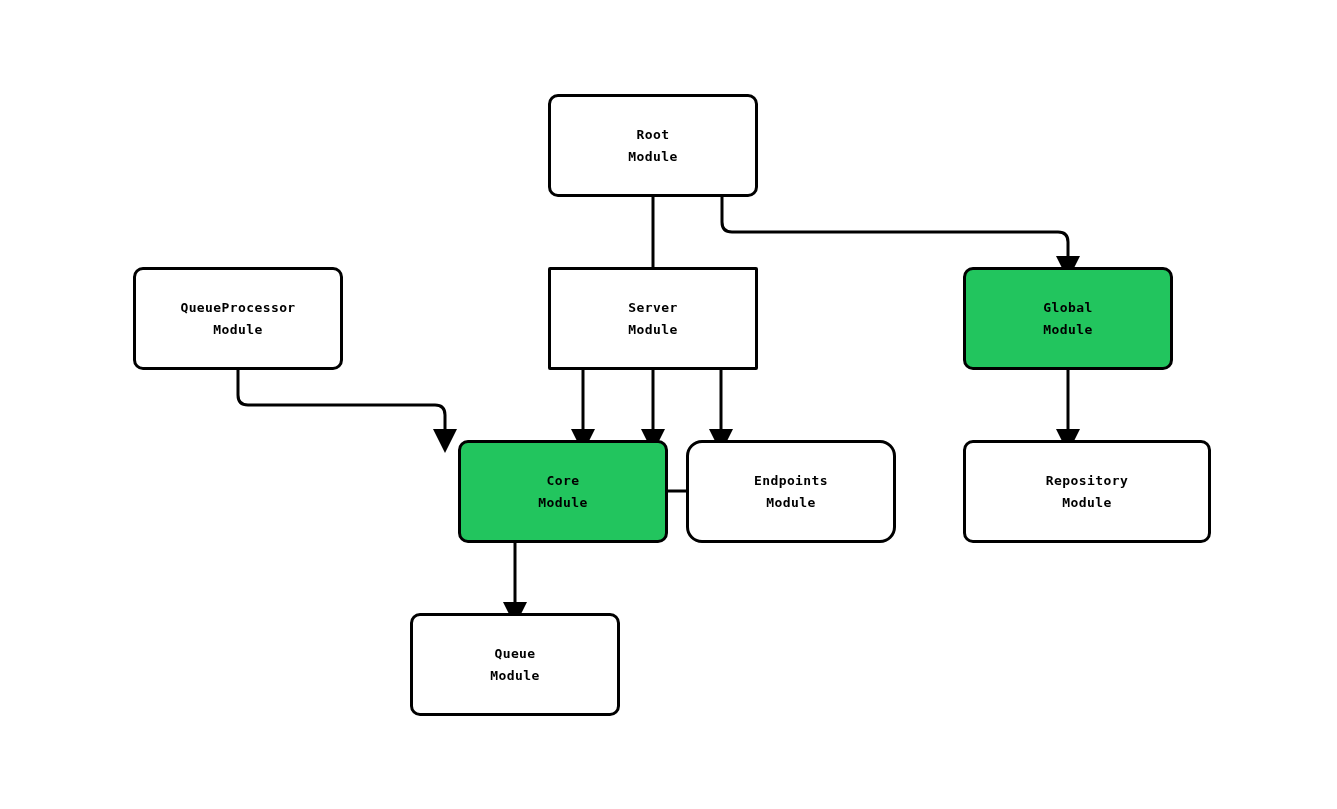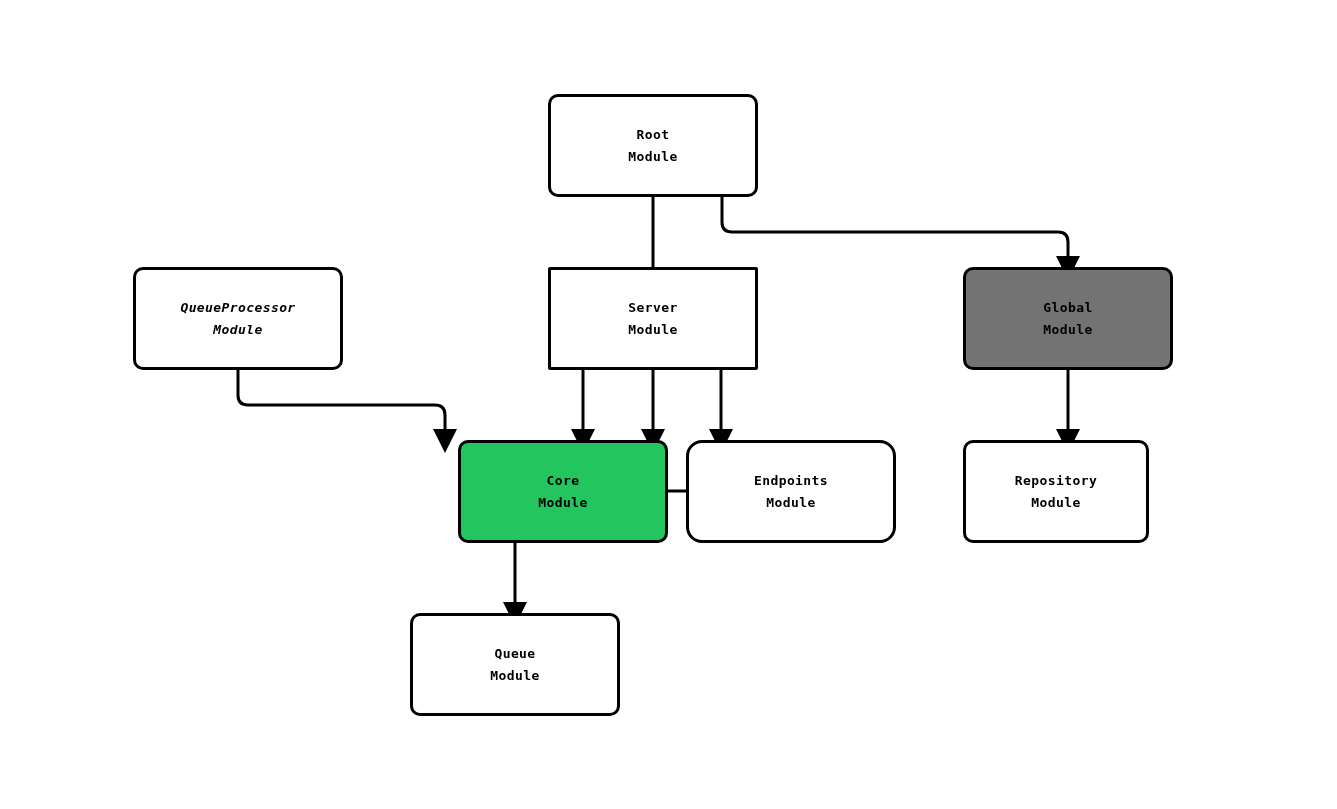--- a/index.html
+++ b/index.html
@@ -69,46 +69,46 @@
         <path d="M 686 491 L 628 491" fill="none" stroke="#000000" stroke-width="3" stroke-linecap="butt" stroke-linejoin="round" marker-end="url(#arrowhead)"></path>
         <path d="M 515 543 L 515 605" fill="none" stroke="#000000" stroke-width="3" stroke-linecap="butt" stroke-linejoin="round" marker-end="url(#arrowhead)"></path>
       </g>
   </svg>
 
   <div class="node" style="left: 548px; top: 94px; width: 210px; height: 103px; border-width: 3px; border-color: rgb(0, 0, 0); border-radius: 10px; background: rgb(255, 255, 255);">
     <span class="node-label">Root
 Module</span>
   </div>
 
-  <div class="node" style="left: 133px; top: 267px; width: 210px; height: 103px; border-width: 3px; border-color: rgb(0, 0, 0); border-radius: 10px; background: rgb(255, 255, 255); font-style: italic;">
+  <div class="node" style="left: 133px; top: 267px; width: 210px; height: 103px; border-width: 3px; border-color: rgb(0, 0, 0); border-radius: 10px; background: rgb(255, 255, 255);">
     <span class="node-label">QueueProcessor
 Module</span>
   </div>
 
   <div class="node" style="left: 548px; top: 267px; width: 210px; height: 103px; border-width: 3px; border-color: rgb(0, 0, 0); border-radius: 2px; background: rgb(255, 255, 255);">
     <span class="node-label">Server
 Module</span>
   </div>
 
-  <div class="node" style="left: 963px; top: 267px; width: 210px; height: 103px; border-width: 3px; border-color: rgb(0, 0, 0); border-radius: 10px; background: #737373;">
+  <div class="node" style="left: 963px; top: 267px; width: 210px; height: 103px; border-width: 3px; border-color: rgb(0, 0, 0); border-radius: 10px; background: #22c55e;">
     <span class="node-label">Global
 Module</span>
   </div>
 
   <div class="node" style="left: 410px; top: 440px; width: 210px; height: 103px; border-width: 3px; border-color: rgb(0, 0, 0); border-radius: 10px; background: #22c55e; margin-left: 48px;">
     <span class="node-label">Core
 Module</span>
   </div>
 
   <div class="node" style="left: 686px; top: 440px; width: 210px; height: 103px; border-width: 3px; border-color: rgb(0, 0, 0); border-radius: 16px; background: rgb(255, 255, 255);">
     <span class="node-label">Endpoints
 Module</span>
   </div>
 
-  <div class="node" style="left: 963px; top: 440px; width: 186px; height: 103px; border-width: 3px; border-color: rgb(0, 0, 0); border-radius: 10px; background: rgb(255, 255, 255);">
+  <div class="node" style="left: 963px; top: 440px; width: 248px; height: 103px; border-width: 3px; border-color: rgb(0, 0, 0); border-radius: 10px; background: rgb(255, 255, 255);">
     <span class="node-label">Repository
 Module</span>
   </div>
 
   <div class="node" style="left: 410px; top: 613px; width: 210px; height: 103px; border-width: 3px; border-color: rgb(0, 0, 0); border-radius: 10px; background: rgb(255, 255, 255);">
     <span class="node-label">Queue
 Module</span>
   </div>
 
 </div>

